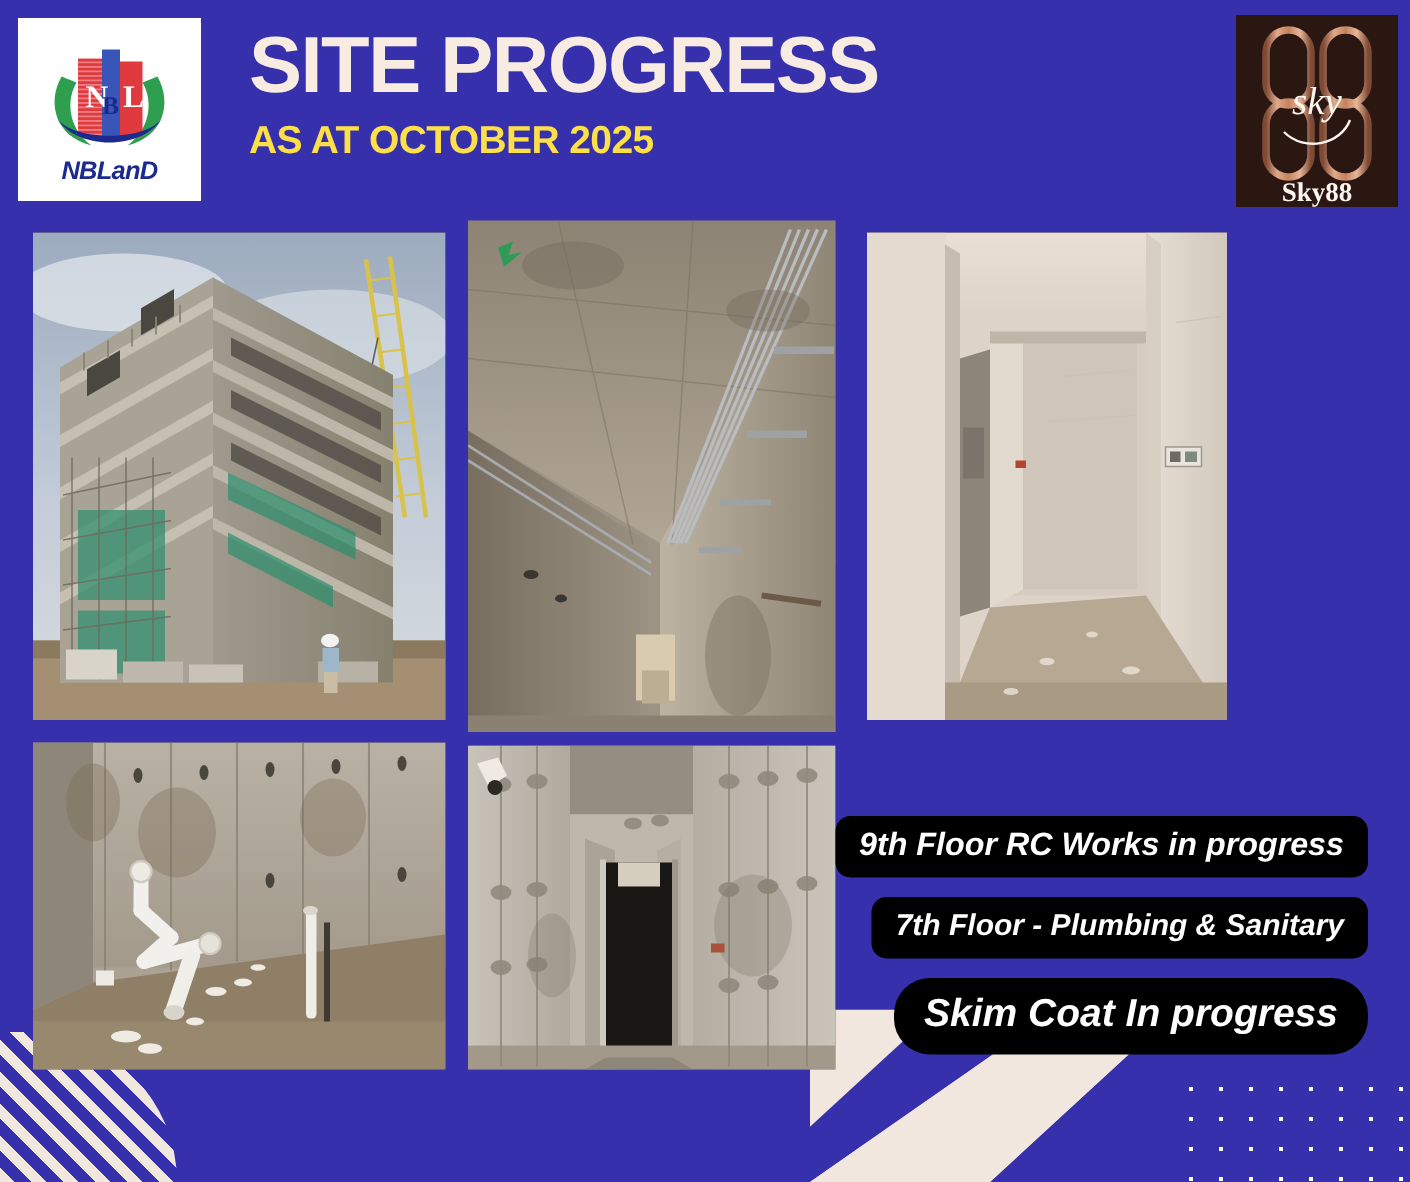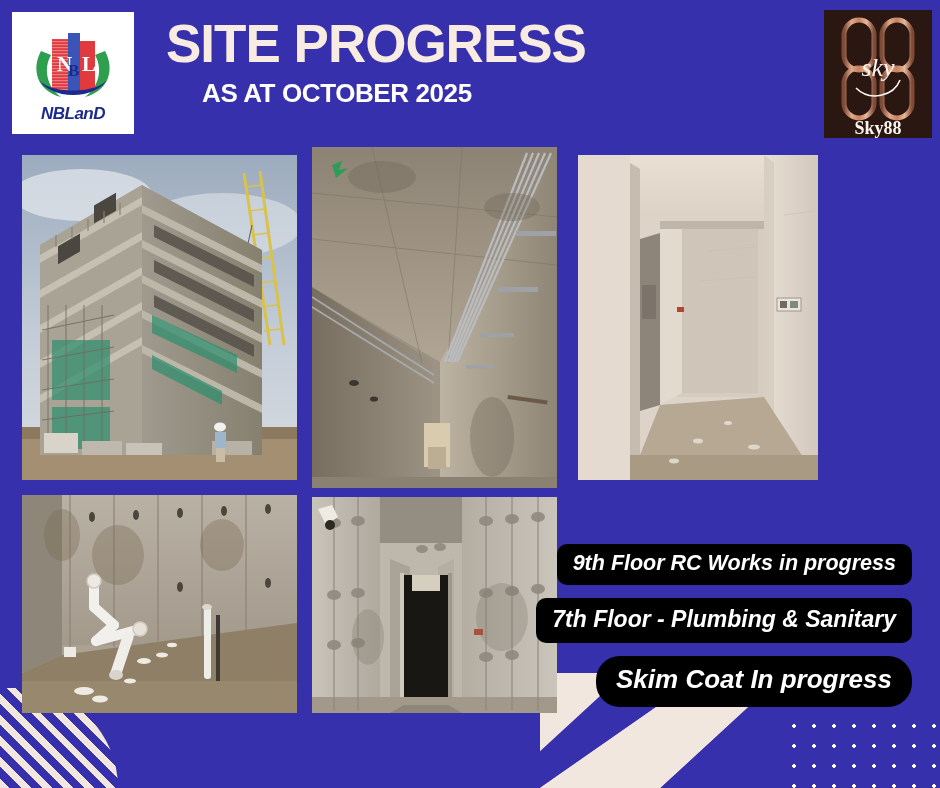--- a/index.html
+++ b/index.html
@@ -79,23 +79,22 @@
     line-height:1.05;
     font-family:"Liberation Sans", sans-serif;
   }
   .tower-tag {
     font-size:30px; font-weight:bold;
     color:#F7EBE2; letter-spacing:-0.5px;
     white-space:nowrap;
   }
   .subtitle {
     font-size:26px; font-weight:bold;
-    color:#ffffff; letter-spacing:-0.4px;
+    color:#fde047; letter-spacing:-0.4px;
     margin-top:6px;
-    margin-left:36px;
   }
 
   
   .sky-box {
     position:absolute; right:8px; top:10px;
     width:108px; height:128px;
     background:#2A1712;
     overflow:hidden;
   }
   .sky-box svg { display:block; width:100%; height:100%; }
@@ -125,21 +124,21 @@
   .pill {
     background:#000000;
     color:#ffffff;
     font-style:italic;
     font-weight:bold;
     border-radius:11px;
     white-space:nowrap;
     display:flex; align-items:center;
   }
   .pill-1 { font-size:21.5px; padding:7px 16px 9px 16px; border-radius:10px; }
-  .pill-2 { font-size:23px; padding:8px 16px 10px 16px; border-radius:10px; }
+  .pill-2 { font-size:20px; padding:8px 16px 10px 16px; border-radius:10px; }
   .pill-3 { font-size:26px;   padding:8px 20px 12px 20px; border-radius:24px; }
 </style>
 </head>
 <body>
 
 <div class="poster">
 
   <div class="wedge">
     <svg viewBox="0 0 400 115" preserveAspectRatio="none">
       <polygon points="0,115 120,115 245,0 165,0" fill="#F2E7DF"></polygon>

